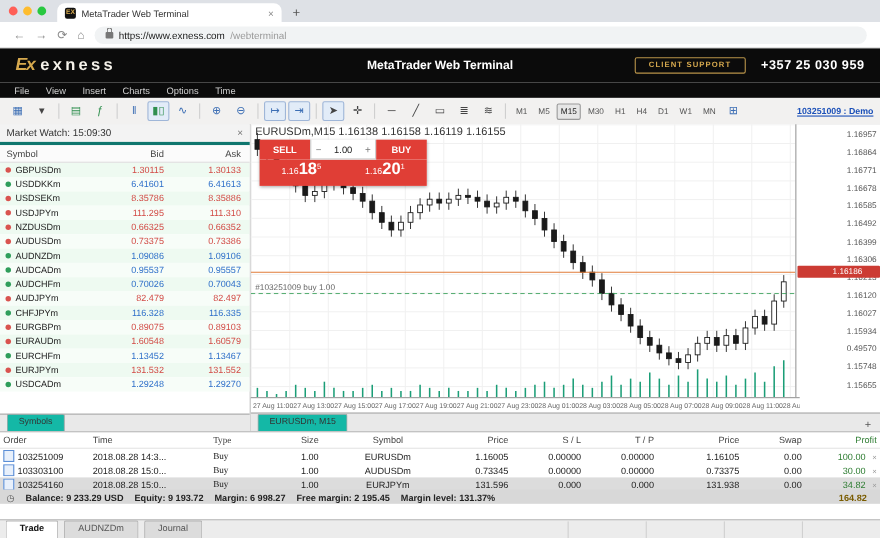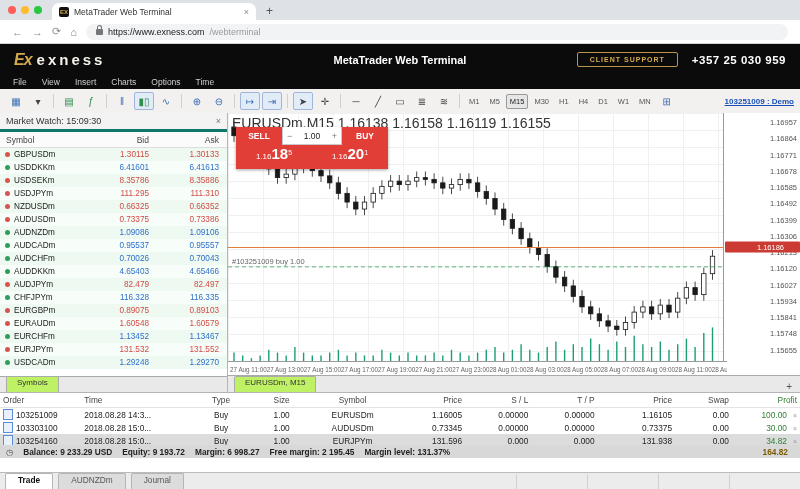--- a/index.html
+++ b/index.html
@@ -48,27 +48,27 @@
   .mw-head .c1{flex:1;padding-left:6px;} .mw-head .c2,.mw-head .c3{width:62px;text-align:right;padding-right:8px;}
   .mw-rows{height:233px;overflow:hidden;}
   .mw-row{display:flex;height:13px;align-items:center;font-size:8.2px;}
   .mw-row:nth-child(odd){background:#eefaf1;} .mw-row:nth-child(even){background:#f7fdf8;}
   .dot{width:5px;height:5px;border-radius:50%;margin:0 4px 0 5px;flex:none;}
   .dot.red{background:#d9534f;} .dot.green{background:#2f9e5b;}
   .sym{flex:1;color:#222;}
   .bid,.ask{width:62px;text-align:right;padding-right:8px;}
   .px-down{color:#d24a45;} .px-up{color:#2e6fc9;}
   .mw-tabs{position:absolute;bottom:0;left:0;right:0;height:15px;border-top:1px solid #aaa;background:#e9e9e9;display:flex;align-items:flex-end;}
-  .panel-tab{height:13px;background:#bef264;border:1px solid #aaa;border-bottom:none;font-size:8px;color:#333;padding:1px 10px;margin-left:6px;border-radius:2px 2px 0 0;}
+  .panel-tab{height:13px;background:#14b8a6;border:1px solid #aaa;border-bottom:none;font-size:8px;color:#333;padding:1px 10px;margin-left:6px;border-radius:2px 2px 0 0;}
   
   .chart{position:absolute;left:228px;top:113px;width:572px;height:279px;background:#fff;}
   .plot{position:absolute;left:0;top:0;width:495px;height:248px;background:#fff;
         background-image:linear-gradient(#f0f0f0 1px,transparent 1px),linear-gradient(90deg,#f0f0f0 1px,transparent 1px);
         background-size:35px 17px;}
-  .chart-title{position:absolute;left:4px;top:2px;font-size:14px;color:#333;z-index:5;}
+  .chart-title{position:absolute;left:4px;top:2px;font-size:10px;color:#333;z-index:5;}
   .paxis{position:absolute;left:495px;top:0;width:77px;height:248px;border-left:1px solid #9a9a9a;font-size:7.5px;color:#555;}
   .ptick{position:absolute;right:4px;transform:translateY(-50%);}
   .ptag{position:absolute;left:1px;right:1px;height:11px;background:#cc3b33;color:#fff;display:flex;align-items:center;justify-content:flex-end;padding-right:16px;font-size:7.5px;transform:translateY(-50%);border-radius:1px;z-index:4;}
   .taxis{position:absolute;left:0;top:248px;width:495px;height:14px;border-top:1px solid #9a9a9a;display:flex;justify-content:space-between;align-items:center;font-size:6.3px;color:#666;padding:0 2px;overflow:hidden;}
   .taxis span{white-space:nowrap;}
   .chart-tabs{position:absolute;left:0;bottom:0;width:572px;height:16px;border-top:1px solid #aaa;background:#e9e9e9;display:flex;align-items:flex-end;}
   .chart-tabs .plus{margin-left:auto;margin-right:8px;color:#555;font-size:10px;}
   
   .tradebox{position:absolute;left:8px;top:14px;width:152px;z-index:6;font-family:"Liberation Sans",sans-serif;box-shadow:0 1px 3px rgba(0,0,0,.35);}
   .tb-top{display:flex;height:18px;}
@@ -78,21 +78,21 @@
   .tb-bottom{display:flex;height:24px;background:#e03e36;color:#fff;}
   .tb-price{flex:1;display:flex;align-items:baseline;justify-content:center;gap:0;}
   .tb-small{font-size:8px;} .tb-big{font-size:15px;font-weight:bold;} .tb-sup{font-size:7px;vertical-align:super;position:relative;top:-4px;}
   
   .orders{position:absolute;left:0;top:392px;width:800px;height:80px;border-top:1px solid #b5b5b5;background:#fff;font-size:8.3px;}
   .orow{display:flex;height:13px;align-items:center;}
   .orow.head{color:#444;height:14px;border-bottom:1px solid #e4e4e4;}
   .orow.sel{background:#dcdcdc;}
   .oc{padding:0 3px;white-space:nowrap;overflow:hidden;}
   .oc.c-order{width:80px;display:flex;align-items:center;gap:3px;}
-  .oc.c-time{width:110px;} .oc.c-type{width:58px;text-align:center;} .oc.c-size{width:58px;text-align:center;}
+  .oc.c-time{width:110px;} .oc.c-type{width:58px;text-align:left;font-family:Liberation Serif, serif;} .oc.c-size{width:58px;text-align:center;}
   .oc.c-symbol{width:80px;text-align:center;} .oc.c-price{width:70px;text-align:right;}
   .oc.c-sl{width:64px;text-align:right;} .oc.c-tp{width:64px;text-align:right;}
   .oc.c-price2{width:76px;text-align:right;} .oc.c-swap{width:54px;text-align:right;}
   .oc.c-profit{width:66px;text-align:right;color:#2e7d32;}
   .doc-ico{width:8px;height:9px;background:#e8f0fb;border:1px solid #5b8ed6;flex:none;}
   .row-x{color:#999;font-size:7px;margin-left:6px;}
   .summary{position:absolute;left:0;top:52px;width:800px;height:13px;background:#d8d8d8;display:flex;align-items:center;gap:10px;padding:0 6px;font-size:8.3px;color:#222;font-weight:bold;}
   .summary .total{margin-left:auto;color:#7a5c00;padding-right:18px;}
   .clock-ico{color:#555;font-weight:normal;}
   
@@ -248,26 +248,20 @@
           <span class="dot green"></span>
           <span class="sym">AUDCADm</span>
           <span class="bid px-up">0.95537</span>
           <span class="ask px-up">0.95557</span>
         </div>
         <div class="mw-row">
           <span class="dot green"></span>
           <span class="sym">AUDCHFm</span>
           <span class="bid px-up">0.70026</span>
           <span class="ask px-up">0.70043</span>
-        </div>
-        <div class="mw-row">
-          <span class="dot green"></span>
-          <span class="sym">AUDDKKm</span>
-          <span class="bid px-up">4.65403</span>
-          <span class="ask px-up">4.65466</span>
         </div>
         <div class="mw-row">
           <span class="dot red"></span>
           <span class="sym">AUDJPYm</span>
           <span class="bid px-down">82.479</span>
           <span class="ask px-down">82.497</span>
         </div>
         <div class="mw-row">
           <span class="dot green"></span>
           <span class="sym">CHFJPYm</span>
@@ -491,21 +485,21 @@
         <span class="ptick" style="top: 41.7408px;">1.16771</span>
         <span class="ptick" style="top: 57.9831px;">1.16678</span>
         <span class="ptick" style="top: 74.2254px;">1.16585</span>
         <span class="ptick" style="top: 90.4676px;">1.16492</span>
         <span class="ptick" style="top: 106.71px;">1.16399</span>
         <span class="ptick" style="top: 122.952px;">1.16306</span>
         <span class="ptick" style="top: 139.194px;">1.16213</span>
         <span class="ptick" style="top: 155.437px;">1.16120</span>
         <span class="ptick" style="top: 171.679px;">1.16027</span>
         <span class="ptick" style="top: 187.921px;">1.15934</span>
-        <span class="ptick" style="top: 204.163px;">1.15841</span>
+        <span class="ptick" style="top: 204.163px;">0.49570</span>
         <span class="ptick" style="top: 220.406px;">1.15748</span>
         <span class="ptick" style="top: 236.648px;">1.15655</span>
         <div class="ptag" style="top: 134.479px;">1.16186</div>
       </div>
     <div class="taxis" id="taxis">
         <span>27 Aug 11:00</span>
         <span>27 Aug 13:00</span>
         <span>27 Aug 15:00</span>
         <span>27 Aug 17:00</span>
         <span>27 Aug 19:00</span>

